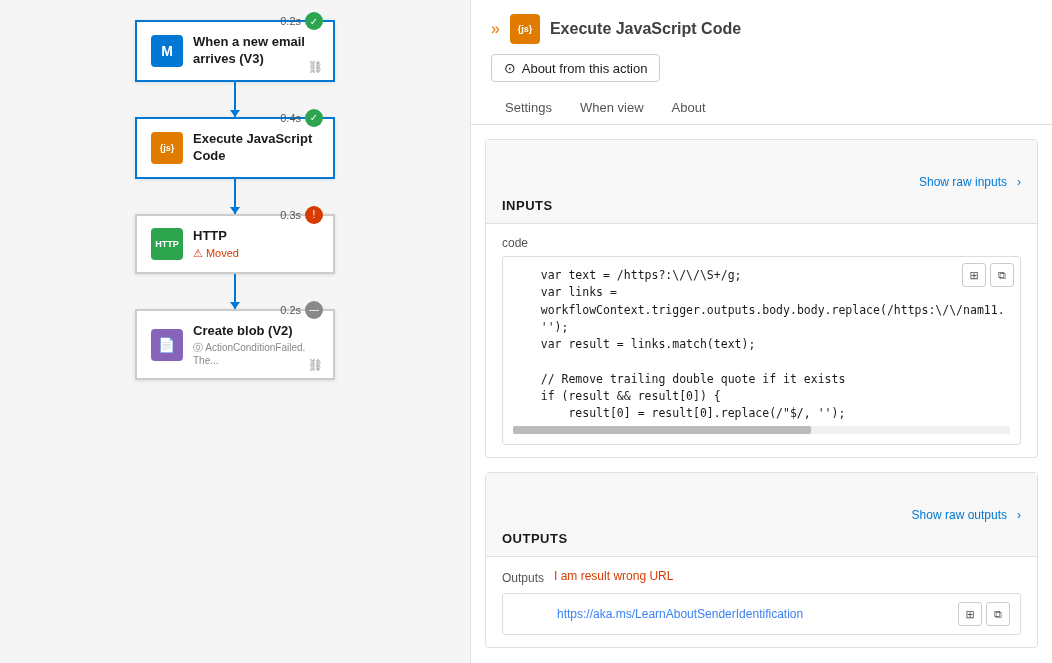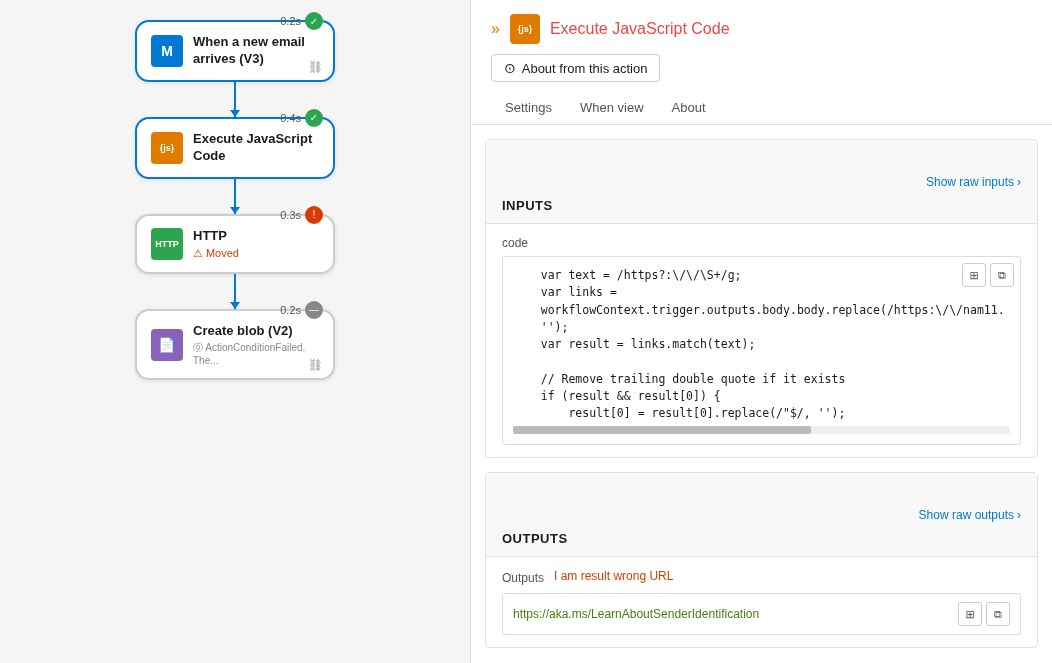--- a/index.html
+++ b/index.html
@@ -28,21 +28,21 @@
       display: flex;
       flex-direction: column;
       align-items: center;
       width: 260px;
     }
 
     .flow-node {
       position: relative;
       background: white;
       border: 2px solid #ccc;
-      border-radius: 14px;
+      border-radius: 0;
       padding: 12px 14px;
       width: 200px;
       display: flex;
       align-items: center;
       gap: 10px;
       cursor: pointer;
       box-shadow: 0 1px 4px rgba(0,0,0,0.1);
     }
     .flow-node.active-node {
       border-color: #0078d4;
@@ -183,22 +183,22 @@
       display: flex;
       align-items: center;
       justify-content: center;
       color: white;
       font-size: 12px;
       font-weight: bold;
     }
 
     .panel-title {
       font-size: 16px;
-      font-weight: 400;
-      color: #ef4444;
+      font-weight: 700;
+      color: #404040;
     }
 
     .submit-btn {
       display: inline-flex;
       align-items: center;
       gap: 6px;
       border: 1px solid #ccc;
       border-radius: 4px;
       padding: 5px 12px;
       background: white;
@@ -255,21 +255,21 @@
       letter-spacing: 0.5px;
       margin-top: 48px;
     }
 
     .show-raw-link {
       color: #0078d4;
       cursor: pointer;
       font-size: 12px;
       display: flex;
       align-items: center;
-      gap: 3px;
+      gap: 10px;
     }
 
     .section-body {
       padding: 12px 16px;
     }
 
     .field-label {
       font-size: 12px;
       color: #555;
       margin-bottom: 6px;
@@ -332,21 +332,22 @@
       display: flex;
       align-items: center;
       border: 1px solid #ddd;
       border-radius: 3px;
       padding: 8px 10px;
       background: white;
       justify-content: space-between;
     }
     .outputs-url {
       font-size: 12px;
-      color: #4d7c0f;
+      color: #3b82f6;
+      margin-left: 44px;
     }
     .outputs-icons {
       display: flex;
       gap: 4px;
     }
 
     .error-label {
       color: #d83b01;
       font-size: 12px;
       margin-bottom: 4px;

